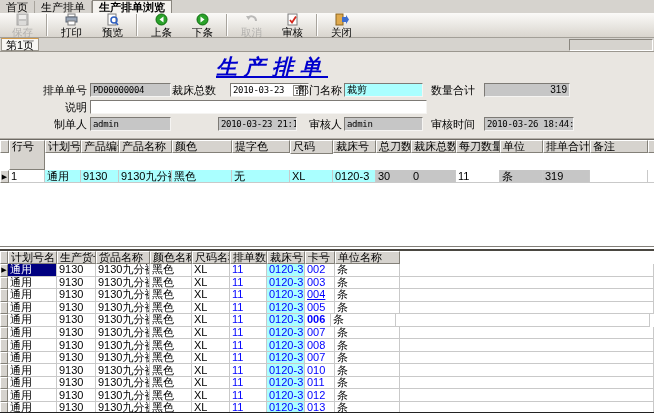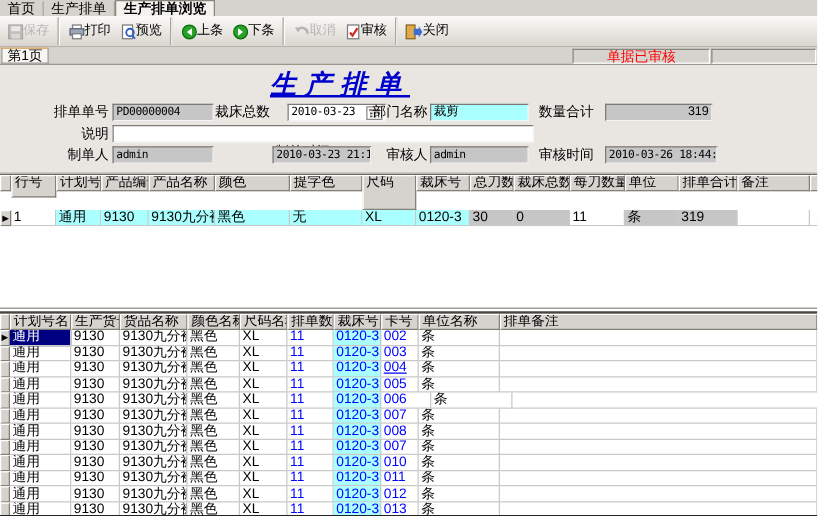--- a/index.html
+++ b/index.html
@@ -6,21 +6,21 @@
   body{font-family:"Liberation Sans","DejaVu Sans",sans-serif;font-size:11px;color:#000;}
   .app{position:relative;width:654px;height:413px;background:#ffffff;overflow:hidden;}
 
   
   .tabbar{position:absolute;left:0;top:0;width:654px;height:13px;background:#d6d3ce;display:flex;align-items:flex-end;}
   .tab{height:12px;line-height:12px;padding:0 6px;border-right:1px solid #a8a49d;cursor:default;white-space:nowrap;}
   .tab.active{background:#f4f2ee;border:1px solid #8a867f;border-bottom:none;font-weight:bold;}
 
   
   .toolbar{position:absolute;left:0;top:13px;width:654px;height:25px;background:linear-gradient(#fbfaf8,#d9d5ce);border-bottom:1px solid #a39f98;display:flex;align-items:center;padding-left:2px;box-sizing:border-box;}
-  .tbtn{width:41px;height:24px;display:flex;flex-direction:row;align-items:center;justify-content:center;gap:0;font-family:Liberation Serif, serif;}
+  .tbtn{width:41px;height:24px;display:flex;flex-direction:column;align-items:center;justify-content:space-between;gap:0;}
   .tbtn svg{display:block;}
   .tbtn .tlabel{font-size:10.5px;line-height:10px;white-space:nowrap;}
   .tbtn.disabled{opacity:.55;filter:grayscale(1);}
   .tbtn.disabled .tlabel{color:#8d8d8d;}
   .tsep{width:1px;height:22px;background:#a8a49d;border-right:1px solid #ffffff;margin:0 3px;}
 
   
   .pagestrip{position:absolute;left:0;top:38px;width:654px;height:14px;background:#d6d3ce;border-bottom:1px solid #9b978f;box-sizing:border-box;}
   .pagetab{position:absolute;left:1px;top:0;width:38px;height:13px;line-height:13px;text-align:center;background:#f7f6f3;border:1px solid #9b978f;border-top:1px solid #d29a4b;box-sizing:border-box;}
   .statuscell{position:absolute;left:458px;top:1px;width:110px;height:12px;line-height:12px;text-align:center;color:#ff0000;border:1px solid;border-color:#8a867f #ffffff #ffffff #8a867f;box-sizing:border-box;}
@@ -141,21 +141,20 @@
             <rect x="1" y="1" width="7" height="11" fill="#e0aa4e" stroke="#8a6420"></rect>
             <polygon points="7,4 11,4 11,2 14,6.5 11,11 11,9 7,9" fill="#3d6ed0"></polygon>
           </svg>
         </span>
       <span class="tlabel">关闭</span>
     </div>
   </div>
 
   <div class="pagestrip">
     <div class="pagetab">第1页</div>
-    <div class="statuscell">单据已审核</div>
     <div class="statuscell2"></div>
   </div>
 
   <div class="formpanel">
     <div class="doc-title">生产排单</div>
 
     <div class="flabel" style="left:30px;top:32px;width:57px;">排单单号</div>
     <div class="fbox gray" style="left:90px;top:31px;width:81px;">
       <span class="val mono">PD00000004</span>
     </div>
@@ -203,27 +202,27 @@
     <div class="flabel" style="left:428px;top:66px;width:47px;">审核时间</div>
     <div class="fbox gray" style="left:484px;top:65px;width:90px;">
       <span class="val mono">2010-03-26 18:44:01</span>
 
     </div>
   </div>
 
   <div id="midgrid" class="grid">
       <div class="hrow">
         <div class="hcell" style="width: 9px; height: 13px;"></div>
-        <div class="hcell" style="width: 36px; height: 18px;">行号</div>
+        <div class="hcell" style="width: 36px; height: 30px;">行号</div>
         <div class="hcell" style="width: 36px; height: 13px;">计划号</div>
         <div class="hcell" style="width: 38px; height: 13px;">产品编号</div>
         <div class="hcell" style="width: 53px; height: 13px;">产品名称</div>
         <div class="hcell" style="width: 60px; height: 13px;">颜色</div>
         <div class="hcell" style="width: 58px; height: 13px;">提字色</div>
-        <div class="hcell" style="width: 43px; height: 28px;">尺码</div>
+        <div class="hcell" style="width: 43px; height: 14px;">尺码</div>
         <div class="hcell" style="width: 43px; height: 13px;">裁床号</div>
         <div class="hcell" style="width: 35px; height: 13px;">总刀数</div>
         <div class="hcell" style="width: 45px; height: 13px;">裁床总数</div>
         <div class="hcell" style="width: 44px; height: 13px;">每刀数量</div>
         <div class="hcell" style="width: 43px; height: 13px;">单位</div>
         <div class="hcell" style="width: 47px; height: 13px;">排单合计</div>
         <div class="hcell" style="width: 58px; height: 13px;">备注</div>
         <div class="hcell" style="width: 7px; height: 13px;"></div>
       </div>
       <div class="grow" style="height: 13px;">
@@ -251,21 +250,20 @@
         <div class="hcell" style="width: 8px; height: 13px;"></div>
         <div class="hcell" style="width: 49px; height: 13px;">计划号名</div>
         <div class="hcell" style="width: 39px; height: 13px;">生产货号</div>
         <div class="hcell" style="width: 54px; height: 13px;">货品名称</div>
         <div class="hcell" style="width: 42px; height: 13px;">颜色名称</div>
         <div class="hcell" style="width: 38px; height: 13px;">尺码名称</div>
         <div class="hcell" style="width: 37px; height: 13px;">排单数</div>
         <div class="hcell" style="width: 38px; height: 13px;">裁床号1</div>
         <div class="hcell" style="width: 30px; height: 13px;">卡号</div>
         <div class="hcell" style="width: 65px; height: 13px;">单位名称</div>
-        <div class="hcell" style="width: 254px; height: 13px;">排单备注</div>
       </div>
       <div class="grow" style="height: 12.55px;">
         <div class="selcell" style="width: 8px; height: 12.55px;">▶</div>
         <div class="gcell navsel" style="width: 49px; height: 12.55px;">通用</div>
         <div class="gcell" style="width: 39px; height: 12.55px;">9130</div>
         <div class="gcell" style="width: 54px; height: 12.55px;">9130九分裤</div>
         <div class="gcell" style="width: 42px; height: 12.55px;">黑色</div>
         <div class="gcell" style="width: 38px; height: 12.55px;">XL</div>
         <div class="gcell b" style="width: 37px; height: 12.55px;">11</div>
         <div class="gcell cb" style="width: 38px; height: 12.55px;">0120-3</div>
@@ -314,21 +312,21 @@
       </div>
       <div class="grow" style="height: 12.55px;">
         <div class="selcell" style="width: 8px; height: 12.55px;"></div>
         <div class="gcell" style="width: 49px; height: 12.55px;">通用</div>
         <div class="gcell" style="width: 39px; height: 12.55px;">9130</div>
         <div class="gcell" style="width: 54px; height: 12.55px;">9130九分裤</div>
         <div class="gcell" style="width: 42px; height: 12.55px;">黑色</div>
         <div class="gcell" style="width: 38px; height: 12.55px;">XL</div>
         <div class="gcell b" style="width: 37px; height: 12.55px;">11</div>
         <div class="gcell cb" style="width: 38px; height: 12.55px;">0120-3</div>
-        <div class="gcell b" style="width: 40px; height: 12.55px;">006</div>
+        <div class="gcell b" style="width: 26px; height: 12.55px; font-weight: bold;">006</div>
         <div class="gcell" style="width: 65px; height: 12.55px;">条</div>
         <div class="gcell" style="width: 254px; height: 12.55px;"></div>
       </div>
       <div class="grow" style="height: 12.55px;">
         <div class="selcell" style="width: 8px; height: 12.55px;"></div>
         <div class="gcell" style="width: 49px; height: 12.55px;">通用</div>
         <div class="gcell" style="width: 39px; height: 12.55px;">9130</div>
         <div class="gcell" style="width: 54px; height: 12.55px;">9130九分裤</div>
         <div class="gcell" style="width: 42px; height: 12.55px;">黑色</div>
         <div class="gcell" style="width: 38px; height: 12.55px;">XL</div>

